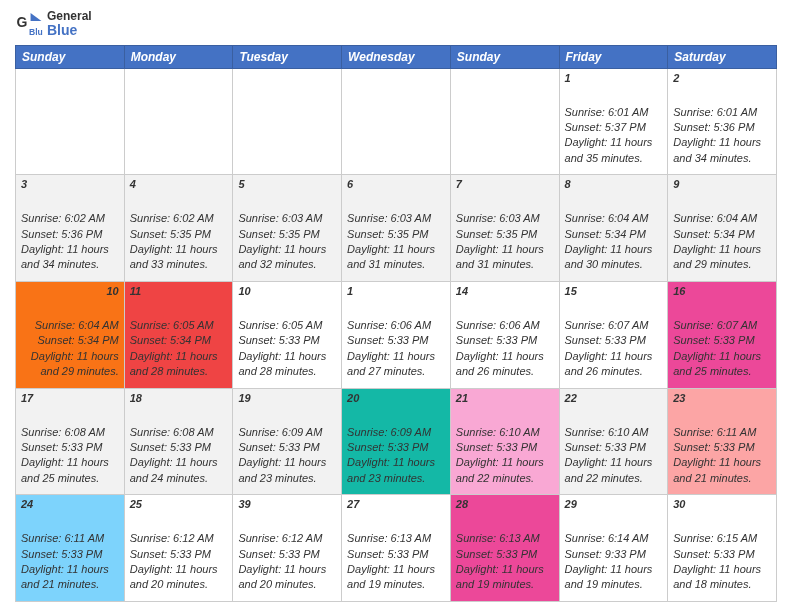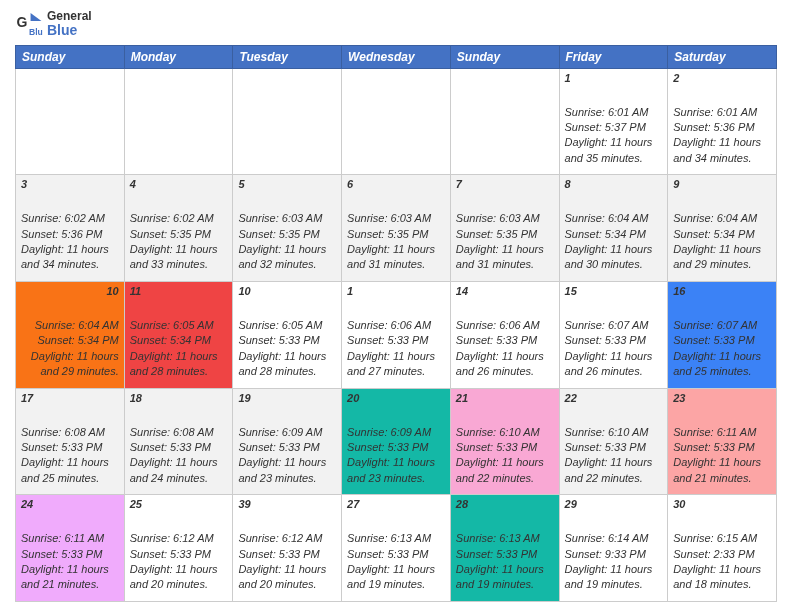--- a/index.html
+++ b/index.html
@@ -246,21 +246,21 @@
 Daylight: 11 hours
 and 26 minutes.</div>
           </td>
           <td style="background-color: rgb(255, 255, 255);">
             <div class="day-num">15</div>
             <div class="day-info" style="white-space: pre-line;">Sunrise: 6:07 AM
 Sunset: 5:33 PM
 Daylight: 11 hours
 and 26 minutes.</div>
           </td>
-          <td style="background-color: #3b82f6;">
+          <td style="background-color: #ec4899;">
             <div class="day-num">16</div>
             <div class="day-info" style="white-space: pre-line;">Sunrise: 6:07 AM
 Sunset: 5:33 PM
 Daylight: 11 hours
 and 25 minutes.</div>
           </td>
         </tr>
         <tr>
           <td style="background-color: rgb(242, 242, 242);">
             <div class="day-num">17</div>
@@ -306,21 +306,21 @@
           </td>
           <td style="background-color: #fca5a5;">
             <div class="day-num">23</div>
             <div class="day-info" style="white-space: pre-line;">Sunrise: 6:11 AM
 Sunset: 5:33 PM
 Daylight: 11 hours
 and 21 minutes.</div>
           </td>
         </tr>
         <tr>
-          <td style="background-color: #f0abfc;">
+          <td style="background-color: #7dd3fc;">
             <div class="day-num">24</div>
             <div class="day-info" style="white-space: pre-line;">Sunrise: 6:11 AM
 Sunset: 5:33 PM
 Daylight: 11 hours
 and 21 minutes.</div>
           </td>
           <td style="background-color: rgb(255, 255, 255);">
             <div class="day-num">25</div>
             <div class="day-info" style="white-space: pre-line;">Sunrise: 6:12 AM
 Sunset: 5:33 PM
@@ -334,37 +334,37 @@
 Daylight: 11 hours
 and 20 minutes.</div>
           </td>
           <td style="background-color: rgb(255, 255, 255);">
             <div class="day-num">27</div>
             <div class="day-info" style="white-space: pre-line;">Sunrise: 6:13 AM
 Sunset: 5:33 PM
 Daylight: 11 hours
 and 19 minutes.</div>
           </td>
-          <td style="background-color: #14b8a6;">
+          <td style="background-color: #ec4899;">
             <div class="day-num">28</div>
             <div class="day-info" style="white-space: pre-line;">Sunrise: 6:13 AM
 Sunset: 5:33 PM
 Daylight: 11 hours
 and 19 minutes.</div>
           </td>
           <td style="background-color: rgb(255, 255, 255);">
             <div class="day-num">29</div>
             <div class="day-info" style="white-space: pre-line;">Sunrise: 6:14 AM
 Sunset: 9:33 PM
 Daylight: 11 hours
 and 19 minutes.</div>
           </td>
           <td style="background-color: rgb(255, 255, 255);">
             <div class="day-num">30</div>
             <div class="day-info" style="white-space: pre-line;">Sunrise: 6:15 AM
-Sunset: 2:33 PM
+Sunset: 5:33 PM
 Daylight: 11 hours
 and 18 minutes.</div>
           </td>
         </tr>
       </tbody>
   </table>
 </div>
 
 </body></html>

